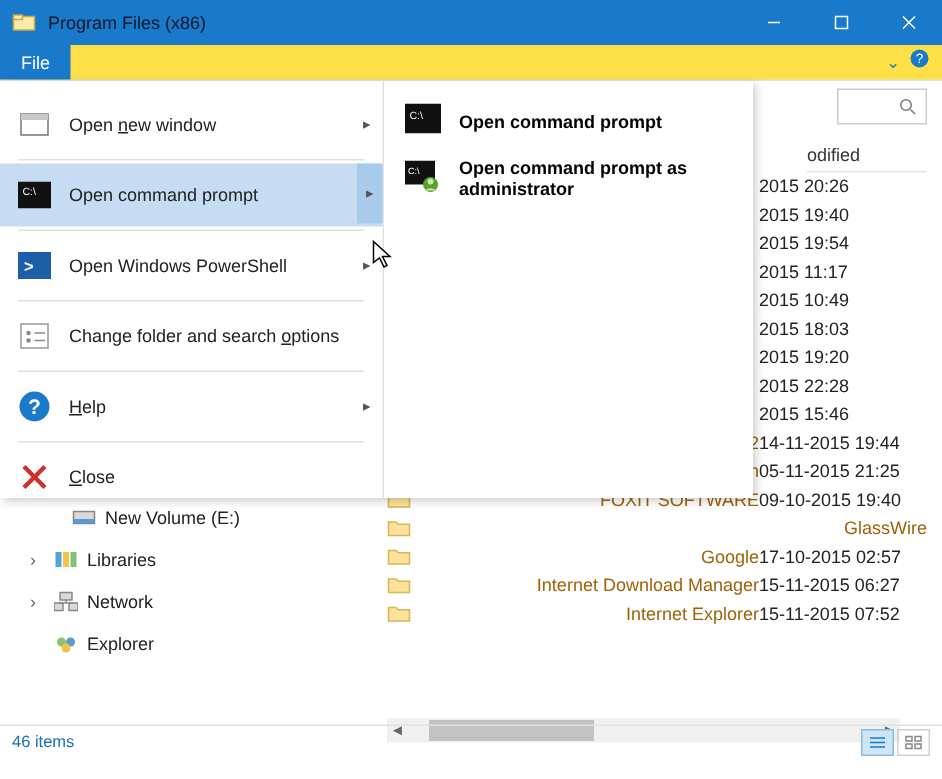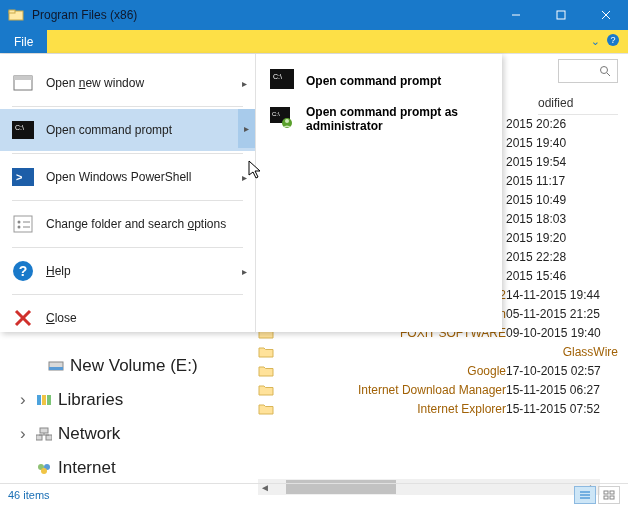--- a/index.html
+++ b/index.html
@@ -14,21 +14,21 @@
 .ribbon-row { height: 24px; background: #fde047; display: flex; align-items: stretch; border-bottom: 1px solid #e1e1e1; }
 .file-tab { background: #1979ca; color: #fff; font-size: 12px; padding: 0 14px; display: flex; align-items: center; }
 .ribbon-spacer { flex: 1; }
 .ribbon-right { display: flex; align-items: center; padding-right: 8px; gap: 6px; }
 
 .content-area { position: absolute; top: 54px; left: 0; right: 0; bottom: 22px; }
 .search-box { position: absolute; right: 10px; top: 5px; width: 60px; height: 24px; border: 1px solid #ccc; display: flex; align-items: center; justify-content: flex-end; padding-right: 6px; }
 
 .headers { position: absolute; top: 38px; right: 10px; width: 80px; font-size: 12px; color: #333; border-bottom: 1px solid #e5e5e5; padding: 4px 0; }
 
-.tree { position: absolute; left: 10px; top: 299px; width: 210px; font-size: 17px; }
+.tree { position: absolute; left: 10px; top: 281px; width: 210px; font-size: 12px; }
 .tree-item { display: flex; align-items: center; gap: 6px; padding: 3px 4px 3px 24px; color: #222; }
 .tree-item.top { padding-left: 10px; }
 .chev { width: 10px; display:inline-block; color:#666;}
 
 .file-list { position: absolute; left: 258px; top: 60px; right: 10px; bottom: 20px; font-size: 12px; overflow: hidden; }
 .file-row { display: flex; align-items: center; height: 19px; }
 .folder-ico { width: 16px; height: 14px; margin-right: 8px; }
 .file-row .name { flex: 1; white-space: nowrap; overflow: hidden; text-overflow: ellipsis; color: #a16207; text-align: right; }
 .file-row .date { width: 112px; text-align: left; white-space: nowrap; color: #222; }
 
@@ -248,21 +248,21 @@
       <span>Network</span>
     </div>
     <div style="height:8px"></div>
     <div class="tree-item top">
       <span class="chev" style="visibility:hidden">›</span>
       <svg width="16" height="14">
           <circle cx="5" cy="6" r="3" fill="#8fc173"></circle>
           <circle cx="11" cy="6" r="3" fill="#5a9bd5"></circle>
           <circle cx="8" cy="10" r="3" fill="#f0c445"></circle>
         </svg>
-      <span>Internet</span>
+      <span>Explorer</span>
     </div>
   </div>
 
   <div class="file-menu">
     <div class="menu-left">
       <div class="menu-item">
         <span class="mi-icon">
             <svg width="20" height="16">
               <rect x="1" y="1" width="18" height="14" fill="#fff" stroke="#777"></rect>
               <rect x="1" y="1" width="18" height="4" fill="#c9c9c9"></rect>

